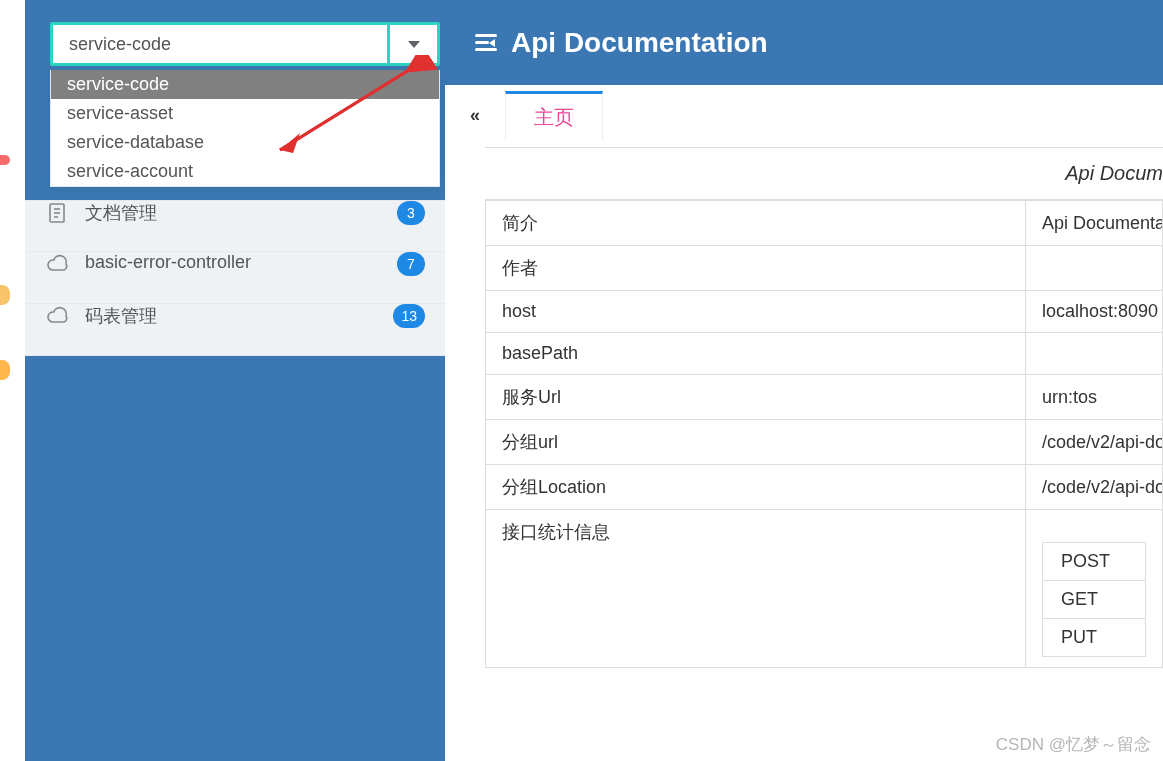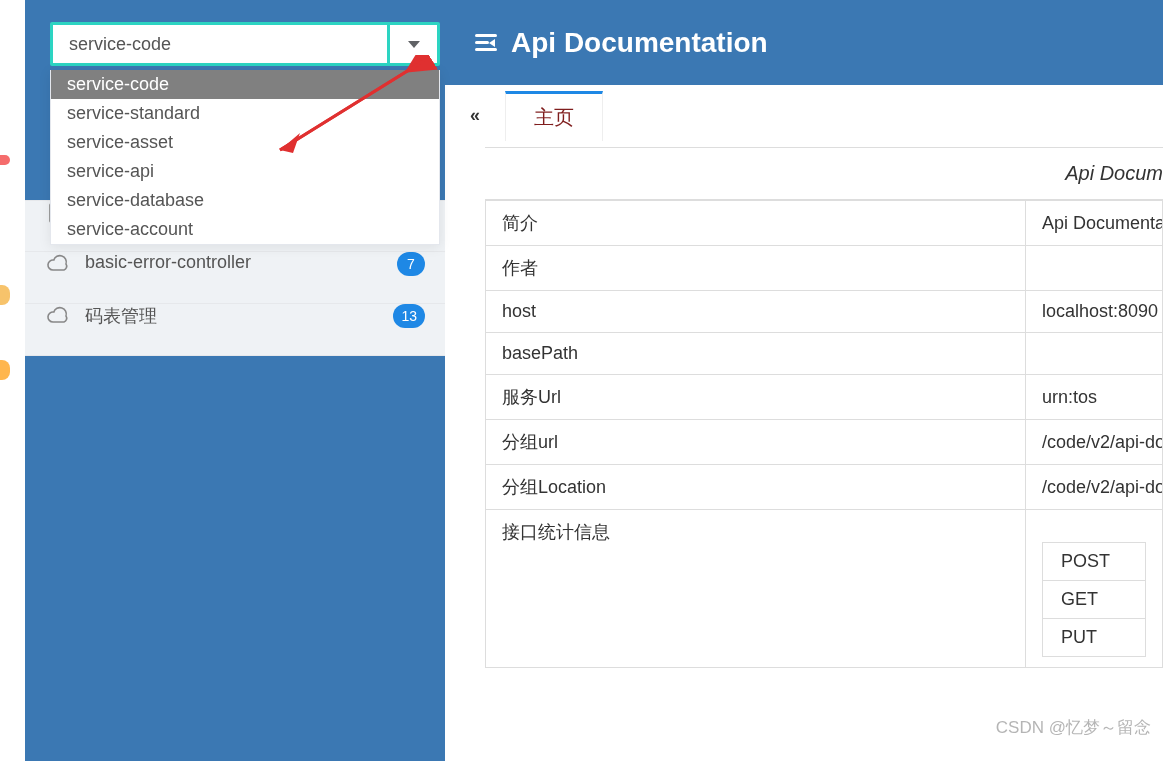--- a/index.html
+++ b/index.html
@@ -63,21 +63,21 @@
     background:#1e88e5; color:#fff; font-size:14px; display:flex;
     align-items:center; justify-content:center; padding:0 8px;
   }
 
   
   .main { position:absolute; left:445px; top:85px; right:0; bottom:0; background:#fff;}
   .tabbar { height:62px; border-bottom:1px solid #fff; display:flex; align-items:center; padding-left:10px; gap:10px;}
   .collapse-btn { width:40px; height:40px; display:flex; align-items:center; justify-content:center; font-size:18px;}
   .dbl-chev { font-family:Arial; font-weight:bold;}
   .tab {
-    padding:10px 28px; font-size:20px; color:#7f1d1d;
+    padding:10px 28px; font-size:20px; color:#ec4899;
     border-top:3px solid #1e88e5; background:#fff;
     border-left:1px solid #eee; border-right:1px solid #eee;
   }
 
   .doc-title-row {
     padding:14px 0 14px 0; font-size:20px; text-align:right;
     border-top:1px solid #ddd; border-bottom:1px solid #ddd;
     margin-left:40px; overflow:hidden; white-space:nowrap;font-style:italic;
   }
   .info-table {
@@ -89,21 +89,21 @@
     white-space:nowrap; overflow:hidden;
   }
   .info-table td.key { width:540px; }
   .info-table td.val { }
   .stat-row td { vertical-align:top; }
   .method-list { border:1px solid #ddd; margin-top:22px; }
   .method-list div { padding:8px 18px; border-bottom:1px solid #ddd; font-size:18px;}
   .method-list div:last-child { border-bottom:none; }
 
   .watermark {
-    position:absolute; right:12px; bottom:22px; color:rgba(120,120,120,.55);
+    position:absolute; right:12px; bottom:5px; color:rgba(120,120,120,.55);
     font-size:17px; pointer-events:none;
   }
 
   .doc-icon svg, .cloud-icon svg { width:24px; height:24px; stroke:#888; fill:none; stroke-width:1.6;}
 </style>
 </head>
 <body>
 
 <div class="left-strip">
   <div class="blob b1"></div>
@@ -157,23 +157,21 @@
 
 <div class="select-wrap">
   <div class="select-text">service-code</div>
   <div class="select-btn">
     <div class="chev-down"></div>
   </div>
 </div>
 
 <div class="dropdown">
   <div class="opt selected">service-code</div>
-  <div class="opt">service-standard</div>
   <div class="opt">service-asset</div>
-  <div class="opt">service-api</div>
   <div class="opt">service-database</div>
   <div class="opt">service-account</div>
 </div>
 
 <svg class="arrow-svg" width="200" height="120">
   <defs>
     <marker id="ah" markerWidth="12" markerHeight="12" refX="2" refY="5" orient="auto">
       <path d="M0,0 L10,5 L0,10 z" fill="#e03030"></path>
     </marker>
   </defs>

